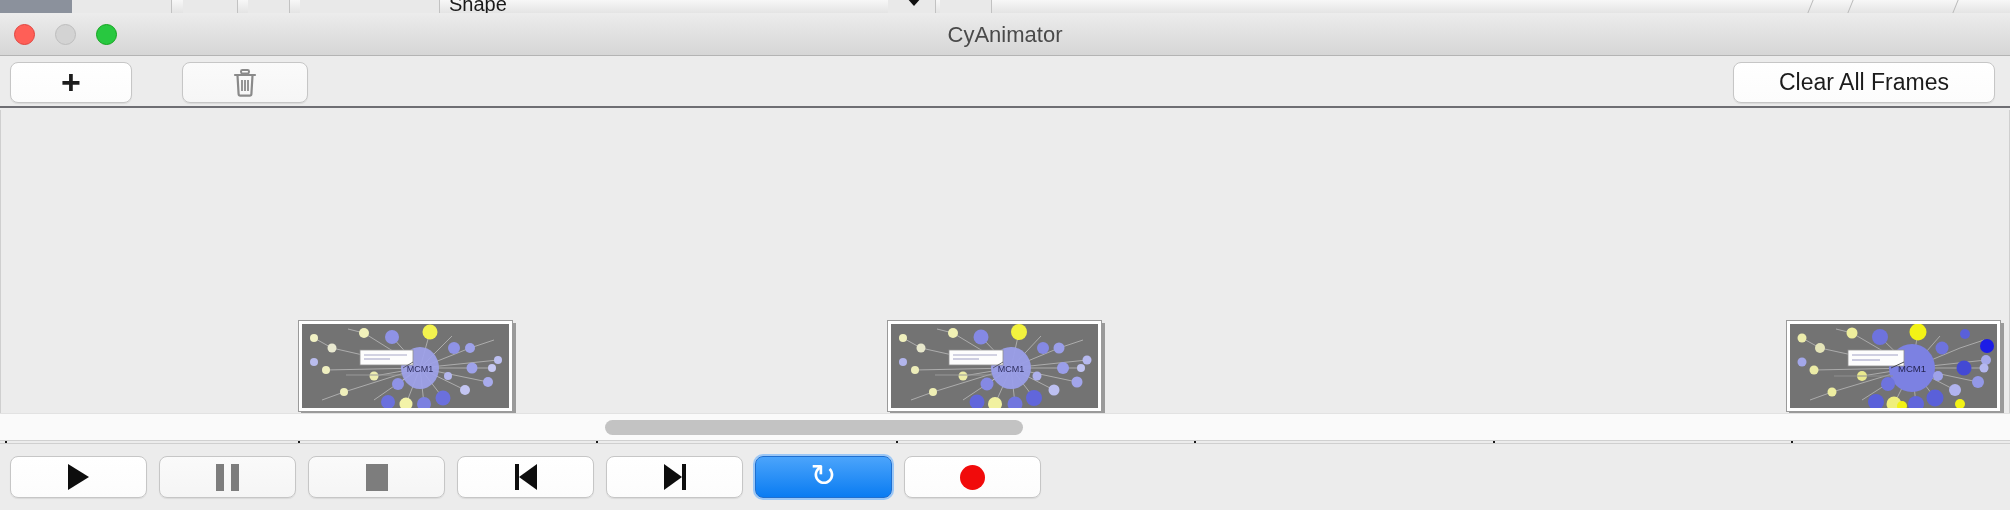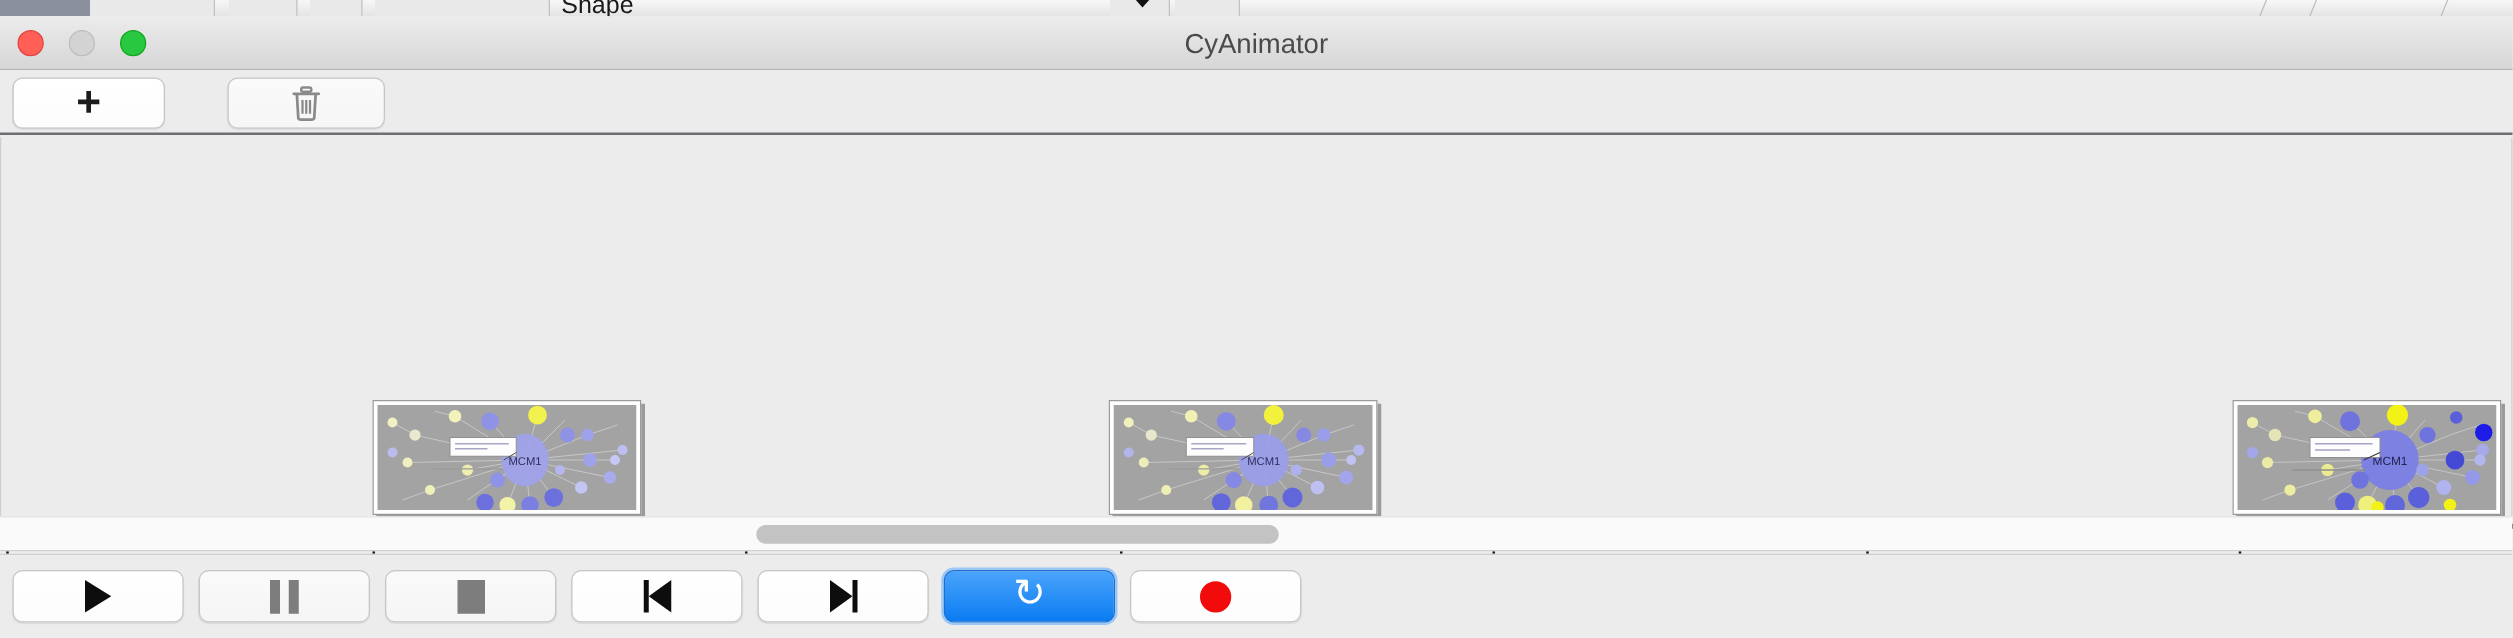--- a/index.html
+++ b/index.html
@@ -76,21 +76,21 @@
     position:absolute; top:210px;
     width:215px; height:92px;
     background:#ffffff;
     border:1px solid #9a9a9a;
     box-shadow:3px 3px 0 #9a9a9a;
     overflow:hidden;
   }
   .frame.f1 { left:297px; }
   .frame.f2 { left:886px; }
   .frame.f3 { left:1785px; }
-  .frame-inner { position:absolute; inset:3px; background:#a3a3a3; overflow:hidden; }
+  .frame-inner { position:absolute; inset:3px; background:#737373; overflow:hidden; }
 
   
   #axis {
     position:absolute; left:0; top:309px; width:2010px; height:4px;
     background:#1a1a1a;
   }
   .tick { position:absolute; top:313px; width:2px; background:#1a1a1a; }
   .tick.major { height:30px; }
   .tick.minor { height:16px; }
   .ticklab {
@@ -193,20 +193,23 @@
     <svg width="26" height="30" viewBox="0 0 26 30">
       <rect x="9" y="2" width="8" height="3.4" rx="1.4" fill="none" stroke="#8a8a8a" stroke-width="2"></rect>
       <line x1="3" y1="7" x2="23" y2="7" stroke="#8a8a8a" stroke-width="2.2" stroke-linecap="round"></line>
       <path d="M5.5 7.5 L6.6 26 Q6.7 27.6 8.3 27.6 L17.7 27.6 Q19.3 27.6 19.4 26 L20.5 7.5" fill="none" stroke="#8a8a8a" stroke-width="2.2" stroke-linejoin="round"></path>
       <line x1="10" y1="12" x2="10" y2="23" stroke="#8a8a8a" stroke-width="1.8"></line>
       <line x1="13" y1="12" x2="13" y2="23" stroke="#8a8a8a" stroke-width="1.8"></line>
       <line x1="16" y1="12" x2="16" y2="23" stroke="#8a8a8a" stroke-width="1.8"></line>
     </svg>
   </div>
 
+  <div class="tb-btn" id="btn-clear">
+    <span>Clear All Frames</span>
+  </div>
 </div>
 
 <div id="timeline">
 
   <div class="frame f1">
     <div class="frame-inner">
       <svg width="209" height="86" viewBox="0 0 209 86">
         <g stroke="#d3d3d3" stroke-width="0.6" fill="none">
           <path d="M118 44 L90 13 M118 44 L62 9 M118 44 L30 24 M118 44 L24 46 M118 44 L42 68
                    M118 44 L72 76 M118 44 L104 80 M118 44 L122 80 M118 44 L141 74 M118 44 L163 66

